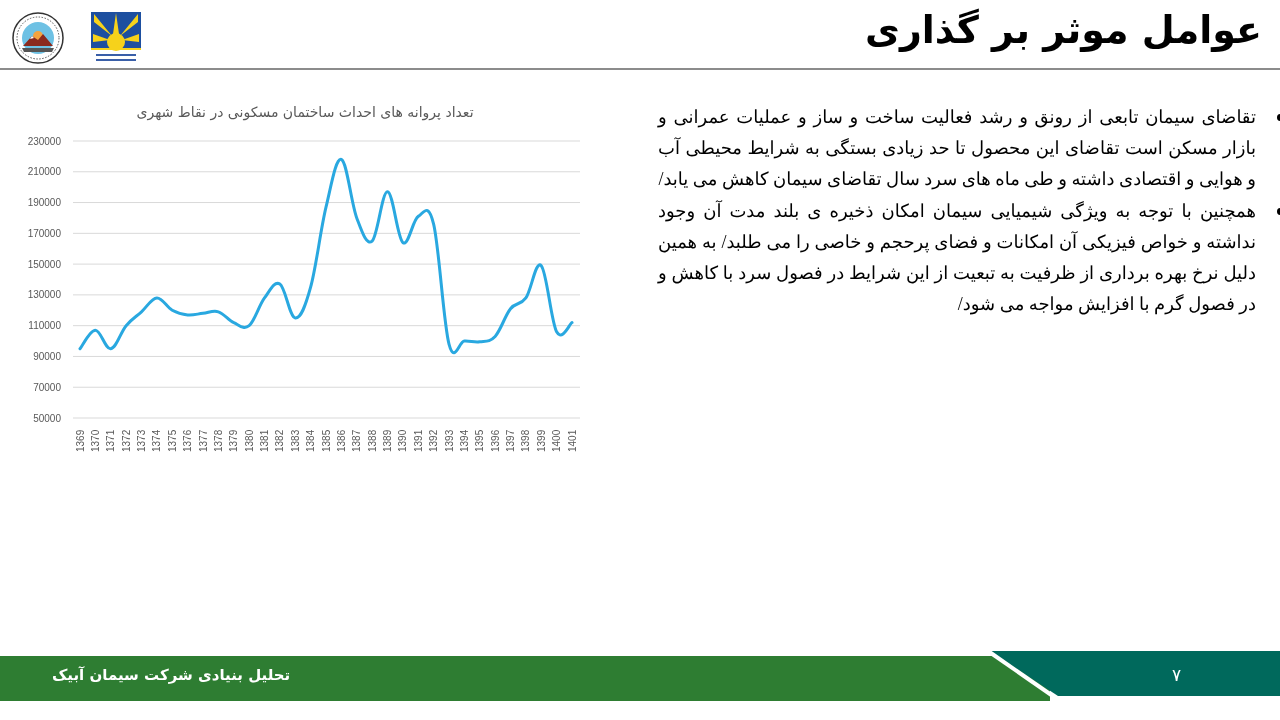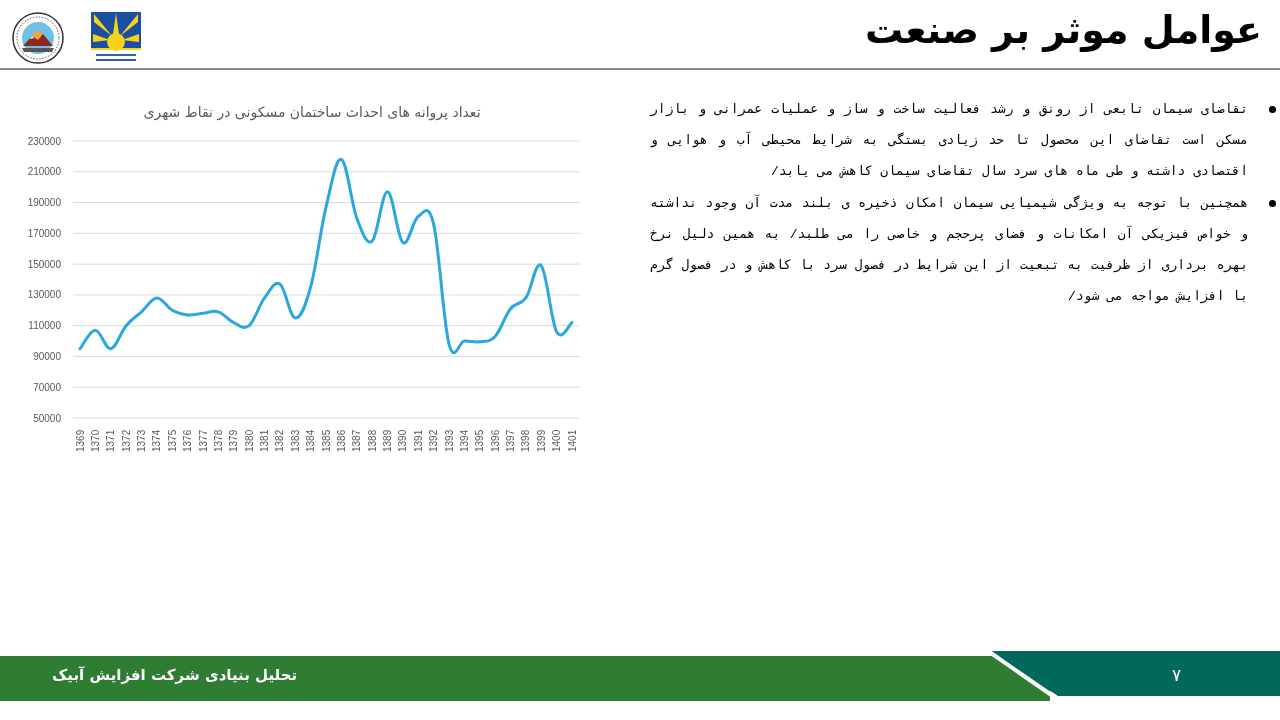--- a/index.html
+++ b/index.html
@@ -2,22 +2,22 @@
 <html><head>
 <meta charset="utf-8">
 <style>
   html, body { margin:0; padding:0; }
   body { width:1280px; height:720px; position:relative; background:#ffffff; overflow:hidden; font-family:"DejaVu Sans", sans-serif; }
   .header-line { position:absolute; left:0; top:68px; width:1280px; height:2px; background:#8c8c8c; }
   .logo1 { position:absolute; left:12px; top:12px; width:52px; height:52px; }
   .logo2 { position:absolute; left:90px; top:12px; width:52px; height:52px; }
   .title { position:absolute; right:18px; top:8px; font-family:"DejaVu Sans", sans-serif; font-weight:bold; font-size:38px; color:#000; direction:rtl; white-space:nowrap; }
   .chart { position:absolute; left:0; top:90px; width:600px; height:380px; }
-  .chart-title { position:absolute; left:7px; top:14px; width:610px; text-align:center; font-family:"DejaVu Sans", sans-serif; font-size:14px; color:#595959; direction:rtl; }
-  .bullets { position:absolute; left:650px; top:94px; width:598px; direction:rtl; font-family:Liberation Mono, monospace; font-size:13px; line-height:31.2px; color:#000; text-align:justify; margin:0; padding:0; list-style:none; }
+  .chart-title { position:absolute; left:0; top:14px; width:610px; text-align:center; font-family:"DejaVu Sans", sans-serif; font-size:14px; color:#595959; direction:rtl; }
+  .bullets { position:absolute; left:650px; top:94px; width:598px; direction:rtl; font-family:Liberation Serif, serif; font-size:18px; line-height:31.2px; color:#000; text-align:justify; margin:8px; padding:0; list-style:none; }
   .bullets li { position:relative; padding-right:0; margin:0; }
   .bullets li .dot { position:absolute; right:-28px; top:12px; width:7px; height:7px; border-radius:50%; background:#000; }
   .footer-green { position:absolute; left:0; top:656px; width:1050px; height:45px; background:#2e7d32; }
   .footer-title { position:absolute; left:52px; top:666px; font-family:"DejaVu Sans", sans-serif; font-weight:bold; font-size:15px; color:#ffffff; direction:rtl; white-space:nowrap; }
   .footer-shape { position:absolute; left:0; top:0; width:1280px; height:720px; pointer-events:none; }
   .page-num { position:absolute; left:1172px; top:665px; font-family:"DejaVu Sans", sans-serif; font-size:17px; color:#ffffff; }
 </style>
 </head>
 <body>
 
@@ -31,21 +31,21 @@
   <path d="M10 36 L42 36 L40 40 L12 40 Z" fill="#555"></path>
 </svg>
 <svg class="logo2" viewBox="0 0 52 52">
   <rect x="1" y="0" width="50" height="38" fill="#1d4fa0"></rect>
   <path d="M4 2 L22 24 L4 10 Z M26 1 L29 22 L23 22 Z M48 2 L30 24 L48 10 Z M3 22 L20 28 L3 30 Z M49 22 L32 28 L49 30 Z" fill="#f6d21b"></path>
   <circle cx="26" cy="30" r="9" fill="#f6d21b"></circle>
   <rect x="1" y="36" width="50" height="2" fill="#f6d21b"></rect>
   <rect x="6" y="42" width="40" height="2" fill="#3a5fa8"></rect>
   <rect x="6" y="47" width="40" height="2" fill="#3a5fa8"></rect>
 </svg>
-<div class="title">عوامل موثر بر صنعت</div>
+<div class="title">عوامل موثر بر گذاری</div>
 <div class="header-line"></div>
 
 <div class="chart">
   <div class="chart-title">تعداد پروانه های احداث ساختمان مسکونی در نقاط شهری</div>
   <svg id="chart-svg" width="600" height="380" style="position:absolute;left:0;top:0">
       <line x1="73" x2="580" y1="51" y2="51" stroke="#d9d9d9" stroke-width="1"></line>
       <text x="61" y="54.5" text-anchor="end" font-size="10" fill="#595959" font-family="Liberation Sans, sans-serif">230000</text>
       <line x1="73" x2="580" y1="81.7777777777778" y2="81.7777777777778" stroke="#d9d9d9" stroke-width="1"></line>
       <text x="61" y="85.2777777777778" text-anchor="end" font-size="10" fill="#595959" font-family="Liberation Sans, sans-serif">210000</text>
       <line x1="73" x2="580" y1="112.55555555555554" y2="112.55555555555554" stroke="#d9d9d9" stroke-width="1"></line>
@@ -104,14 +104,14 @@
 <ul class="bullets">
   <li><span class="dot"></span><span>تقاضای سیمان تابعی از رونق و رشد فعالیت ساخت و ساز و عملیات عمرانی و بازار مسکن است تقاضای این محصول تا حد زیادی بستگی به شرایط محیطی آب و هوایی و اقتصادی داشته و طی ماه های سرد سال تقاضای سیمان کاهش می یابد/</span></li>
   <li><span class="dot"></span><span> همچنین با توجه به ویژگی شیمیایی سیمان امکان ذخیره ی بلند مدت آن وجود نداشته و خواص فیزیکی آن امکانات و فضای پرحجم و خاصی را می طلبد/ به همین دلیل نرخ بهره برداری از ظرفیت به تبعیت از این شرایط در فصول سرد با کاهش و در فصول گرم با افزایش مواجه می شود/</span></li>
 </ul>
 
 <div class="footer-green"></div>
 <svg class="footer-shape">
   <polygon points="990,651 1280,651 1280,696 1058,696" fill="#00695c"></polygon>
   <line x1="988" y1="651" x2="1060" y2="701" stroke="#ffffff" stroke-width="4"></line>
 </svg>
-<div class="footer-title">تحلیل بنیادی شرکت افزایش آبیک</div>
+<div class="footer-title">تحلیل بنیادی شرکت سیمان آبیک</div>
 <div class="page-num">۷</div>
 
 </body></html>

